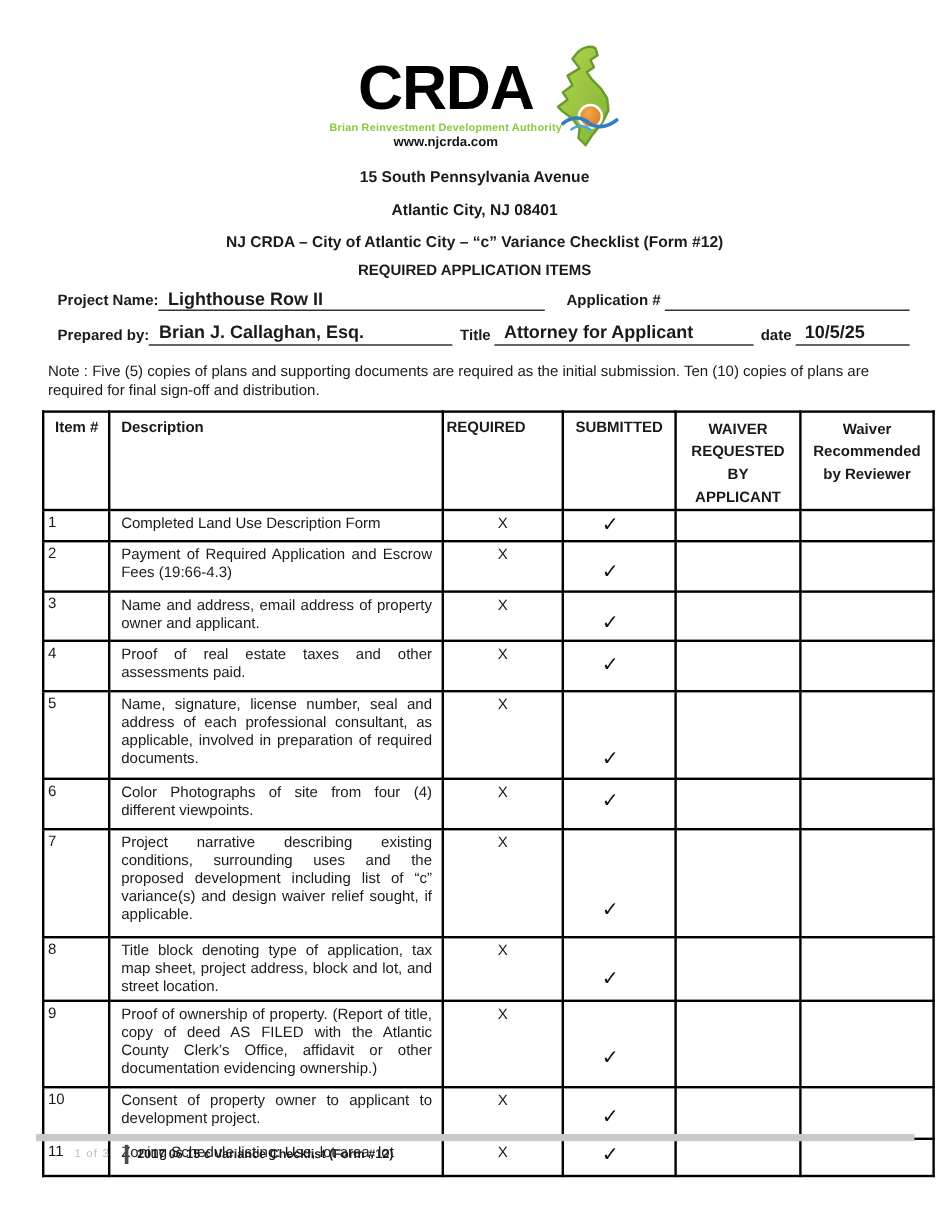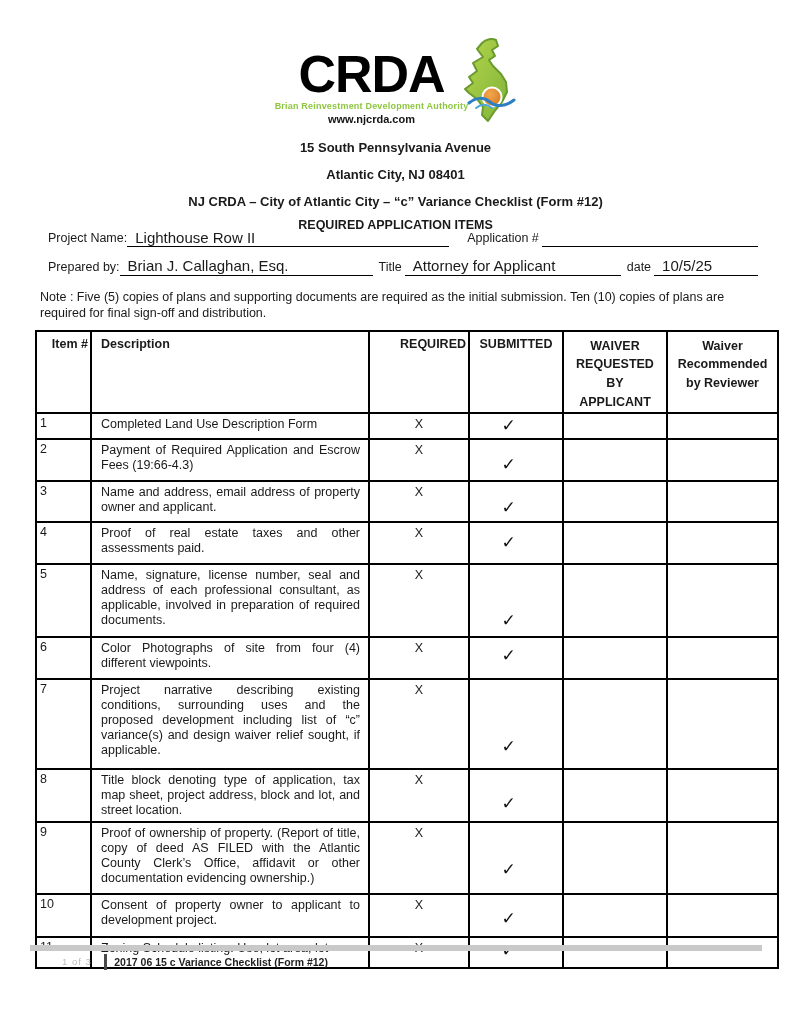--- a/index.html
+++ b/index.html
@@ -23,21 +23,21 @@
   .logo-state { margin-left:-22px; z-index:1; }
 
   
   .addr { text-align:center; font-weight:bold; font-size:13px; }
   .addr-1 { margin-top:14px; }
   .addr-2 { margin-top:12px; }
   .form-title { margin-top:12px; }
 
   
   .section-heading { text-align:center; font-weight:bold; font-size:12.5px; margin-top:9px; margin-bottom:-3px; }
-  .fields { margin:0 33px 0 48px; font-size:12.5px; }
+  .fields { margin:12px 33px 0 48px; font-size:12.5px;font-weight:bold; }
   .frow { display:flex; align-items:flex-end; }
   .frow-1 { margin-top:0; }
   .frow-2 { margin-top:10px; }
   .flabel { white-space:nowrap; padding-bottom:2px; }
   .fill { border-bottom:1.2px solid #000; display:flex; align-items:flex-end; }
   .fill-value { font-size:15px; padding:0 0 0 8px; white-space:nowrap; line-height:1.15; }
   .w-project { width:322px; }
   .gap-appnum { width:18px; }
   .w-appnum { flex:1; }
   .w-prepared { width:253px; }
@@ -49,23 +49,23 @@
 
   
   table.checklist {
     border-collapse:collapse;
     table-layout:fixed;
     width:722px;
     margin:9px 0 0 35px;
     font-size:12.5px;
   }
   table.checklist th, table.checklist td { border:2px solid #000; vertical-align:top; }
-  th.h-item  { width:55px;  text-align:right;  padding:5px 2px 0 3px; }
+  th.h-item  { width:55px;  text-align:center;  padding:5px 2px 0 3px; }
   th.h-desc  { width:278px; text-align:left;  padding:5px 6px 0 9px; }
-  th.h-req   { width:100px;  text-align:right; padding:5px 2px 0 2px; }
+  th.h-req   { width:100px;  text-align:left; padding:5px 2px 0 2px; }
   th.h-sub   { width:94px;  text-align:center; padding:5px 2px 0 2px; }
   th.h-wreq  { width:104px; text-align:center; padding:5px 6px 0 6px; line-height:1.5; }
   th.h-wrec  { width:111px; text-align:center; padding:5px 8px 0 8px; line-height:1.5; }
   thead tr { height:63px; }
   td.cell-item { padding:2px 2px 0 3px; }
   td.cell-desc { padding:3px 8px 2px 9px; text-align:justify; line-height:1.2; }
   td.cell-req  { text-align:center; padding-top:3px; }
   td.cell-sub  { position:relative; }
   td.cell-sub .check {
     position:absolute; left:42%; transform:translate(-50%,-50%);

